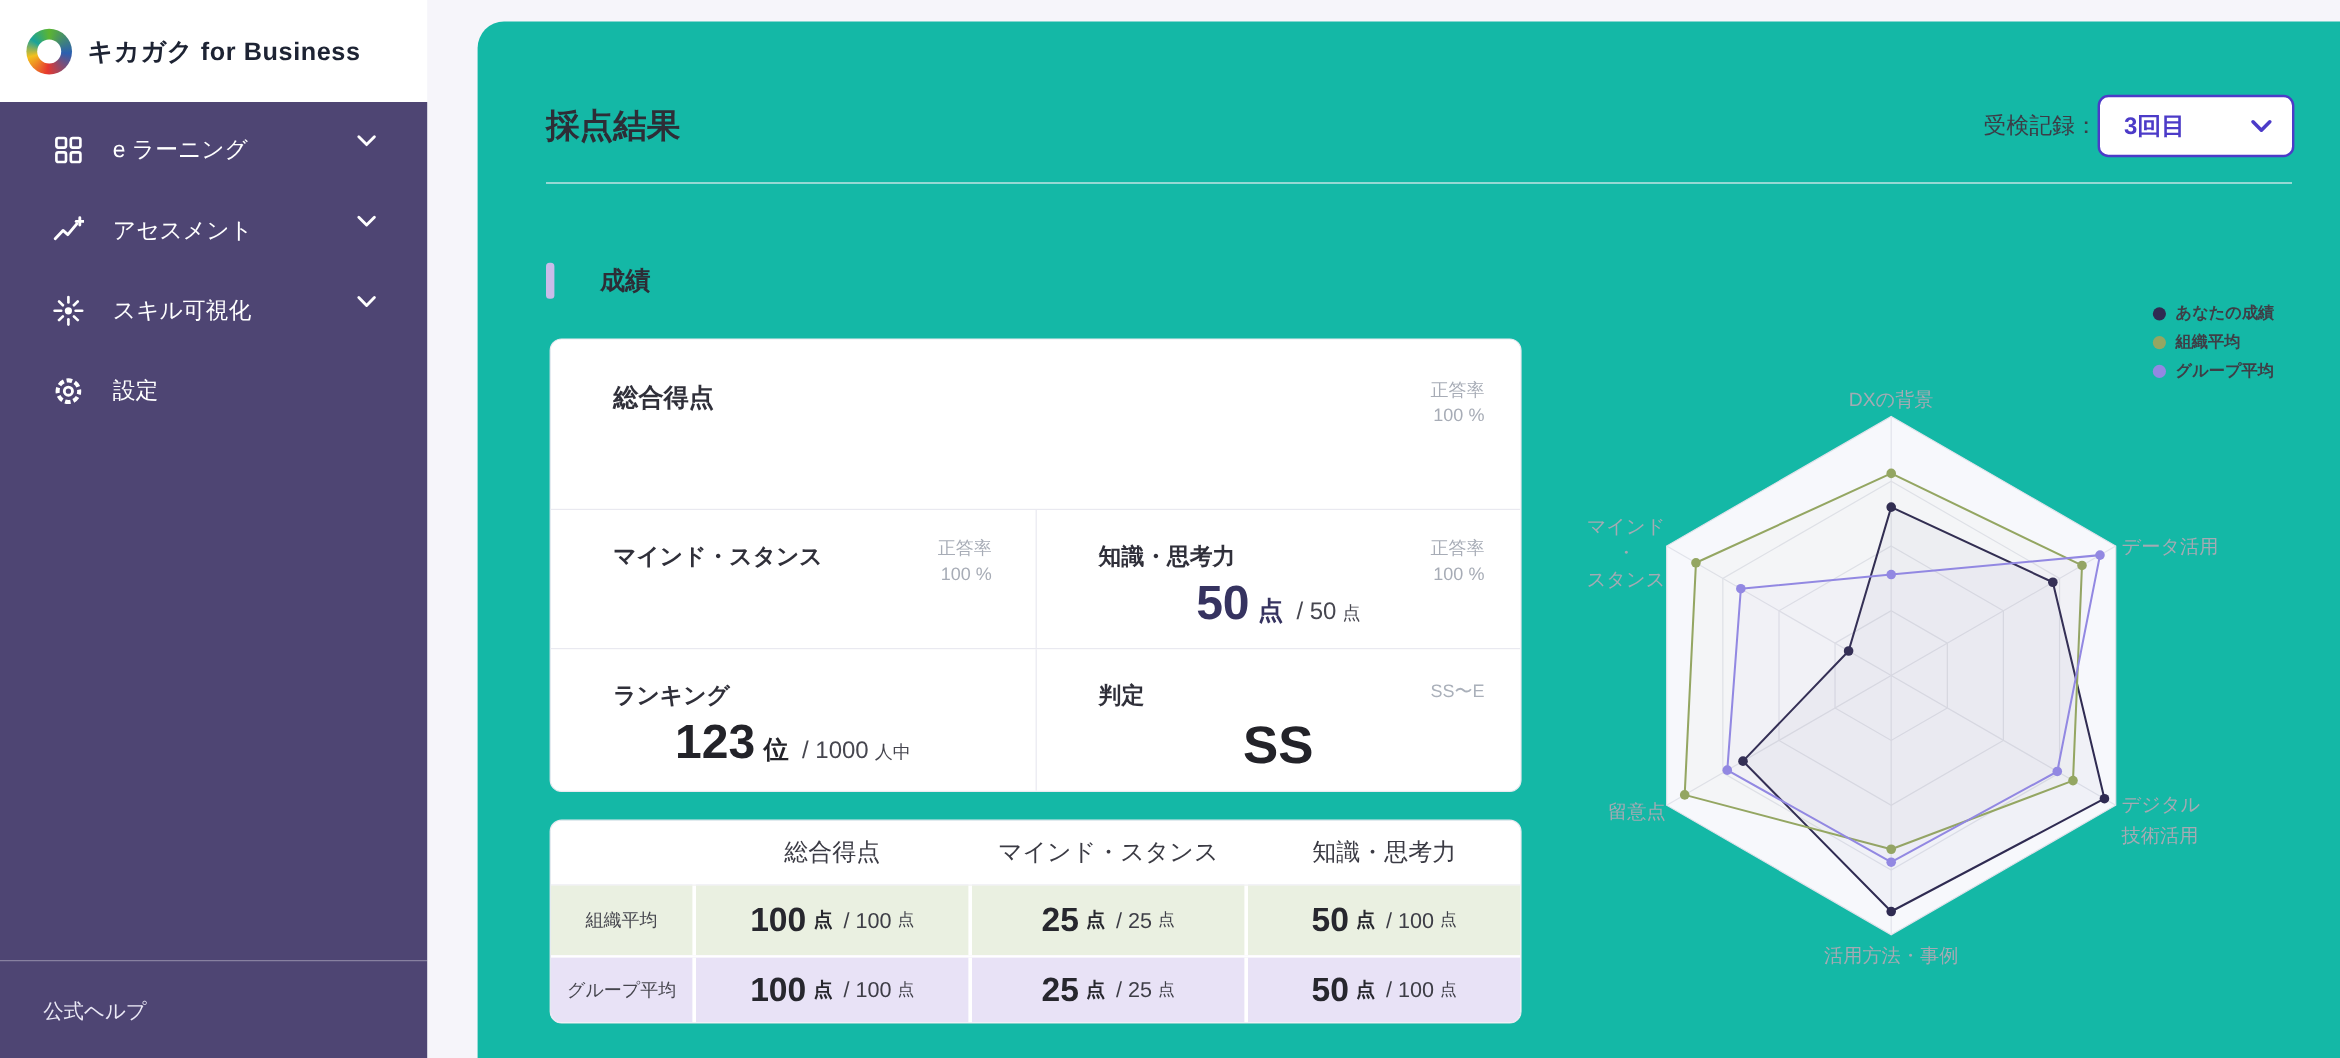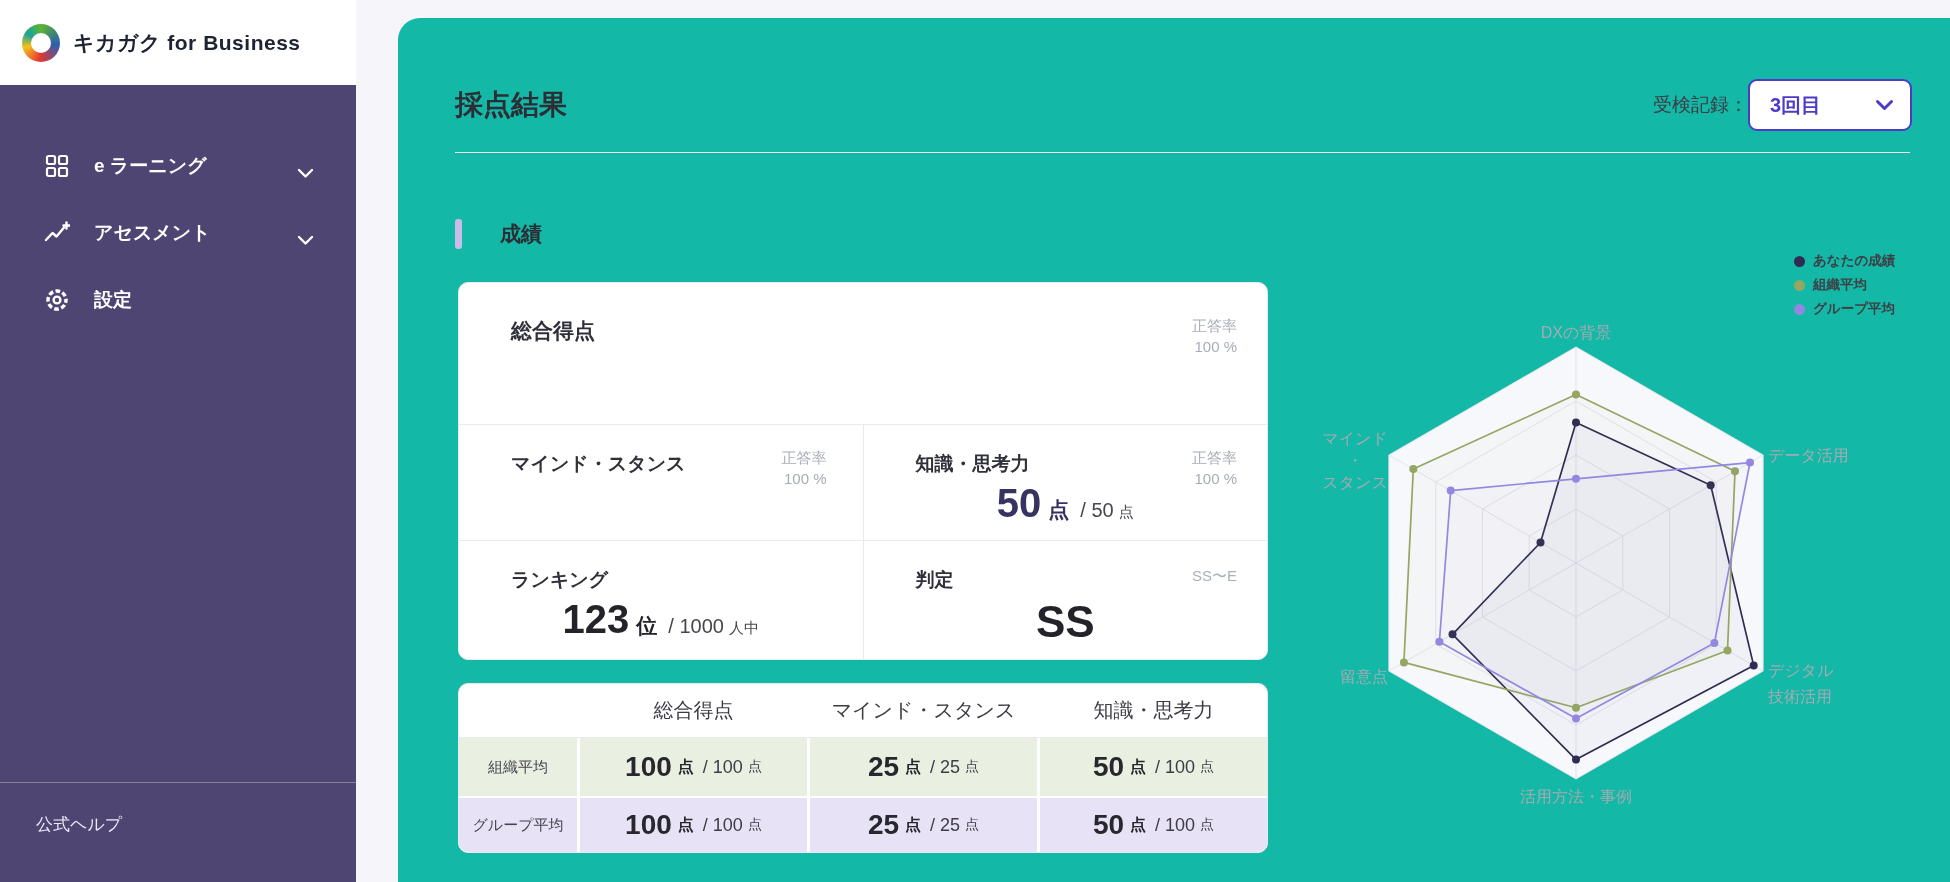--- a/index.html
+++ b/index.html
@@ -22,29 +22,29 @@
     background:conic-gradient(#5cb531, #2b5fb0 95deg, #e6382f 185deg, #f3c01c 255deg, #1ba29a 305deg, #5cb531 360deg);
   }
   .logo::after { content:""; position:absolute; inset:9px; background:#fff; border-radius:50%; }
   .brand { font-size:21px; font-weight:bold; color:#1d2333; letter-spacing:.5px; white-space:nowrap; }
 
   .sidebar-nav {
     position:absolute; top:85px; bottom:0; left:0; right:0;
     background:#4e4573; padding-top:27px;
   }
   .nav-item {
-    display:flex; align-items:flex-end; height:67px;
+    display:flex; align-items:flex-start; height:67px;
     padding:0 42px 0 44px; cursor:pointer;
-    color:#ffffff; font-size:19px; font-weight:bold;
+    color:#ffffff; font-size:19px; font-weight:normal;
   }
   .nav-icon { width:26px; height:26px; margin-right:24px; flex:0 0 auto; display:flex; align-items:center; justify-content:center; }
   .nav-chevron { margin-left:auto; display:flex; }
 
   .sidebar-footer {
-    position:absolute; left:0; right:0; bottom:0; height:100px;
+    position:absolute; left:0; right:0; bottom:0; height:82px;
     border-top:1px solid rgba(255,255,255,.32);
     padding:30px 0 0 36px;
   }
   .footer-link { color:#eceaf6; font-size:17px; cursor:pointer; }
 
   
   .main-panel {
     position:absolute; left:398px; top:18px; width:1552px; height:864px;
     background:#14b8a6; border-radius:22px 0 0 0;
   }
@@ -160,20 +160,41 @@
         </svg>
       </span>
       <span>アセスメント</span>
       <span class="nav-chevron">
         <svg width="17" height="11" viewBox="0 0 17 11" fill="none" stroke="#fff" stroke-width="2.4" stroke-linecap="round" stroke-linejoin="round">
             <polyline points="2,2 8.5,8.5 15,2"></polyline>
           </svg>
       </span>
     </div>
 
+    <div class="nav-item">
+      <span class="nav-icon">
+        <svg width="26" height="26" viewBox="0 0 26 26" fill="none" stroke="#fff" stroke-width="2.2" stroke-linecap="round">
+          <circle cx="13" cy="13" r="3" fill="#fff" stroke="none"></circle>
+          <line x1="13" y1="1.5" x2="13" y2="6"></line>
+            <line x1="13" y1="20" x2="13" y2="24.5"></line>
+          <line x1="1.5" y1="13" x2="7" y2="13"></line>
+            <line x1="19" y1="13" x2="24.5" y2="13"></line>
+          <line x1="5.2" y1="5.2" x2="8.4" y2="8.4"></line>
+            <line x1="17.6" y1="17.6" x2="20.8" y2="20.8"></line>
+          <line x1="20.8" y1="5.2" x2="17.6" y2="8.4"></line>
+            <line x1="8.4" y1="17.6" x2="5.2" y2="20.8"></line>
+        </svg>
+      </span>
+      <span>スキル可視化</span>
+      <span class="nav-chevron">
+        <svg width="17" height="11" viewBox="0 0 17 11" fill="none" stroke="#fff" stroke-width="2.4" stroke-linecap="round" stroke-linejoin="round">
+            <polyline points="2,2 8.5,8.5 15,2"></polyline>
+          </svg>
+      </span>
+    </div>
 
     <div class="nav-item">
       <span class="nav-icon">
         <svg width="26" height="26" viewBox="0 0 26 26" fill="none" stroke="#fff">
           <circle cx="13" cy="13" r="9" stroke-width="3.4" stroke-dasharray="4.7 2.4" stroke-dashoffset="2"></circle>
           <circle cx="13" cy="13" r="3.4" stroke-width="2.4"></circle>
         </svg>
       </span>
       <span>設定</span>
     </div>

